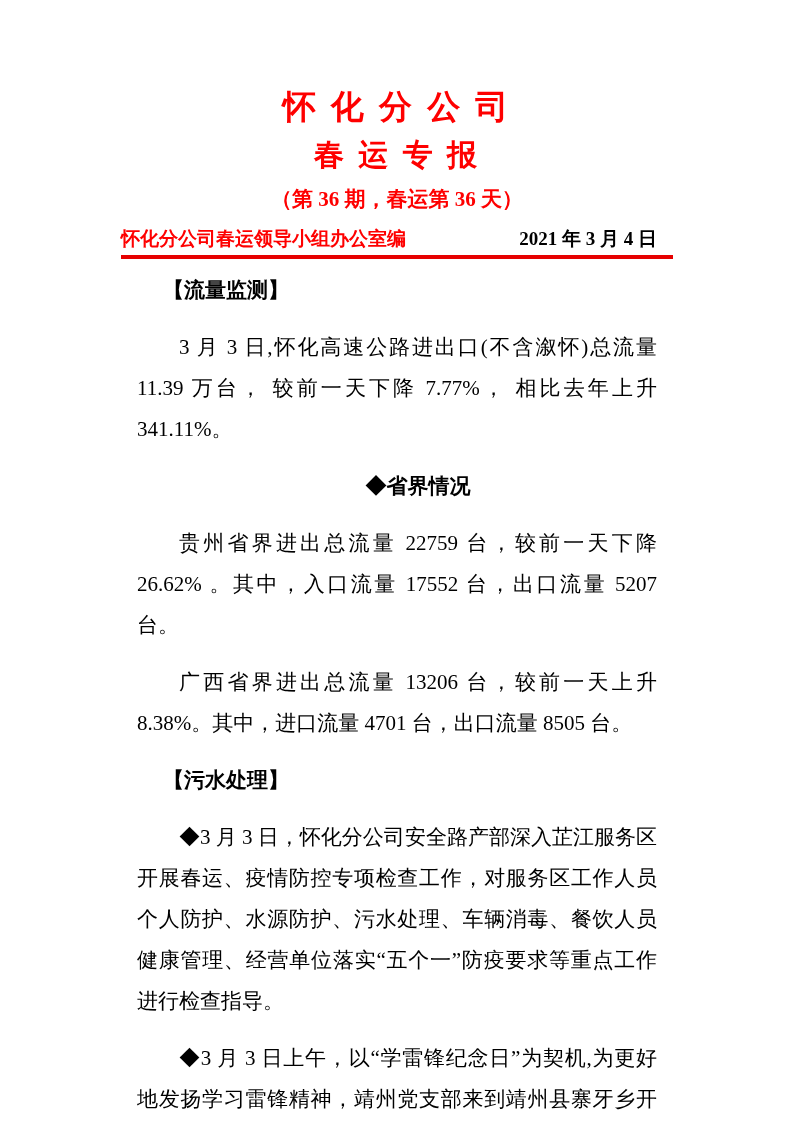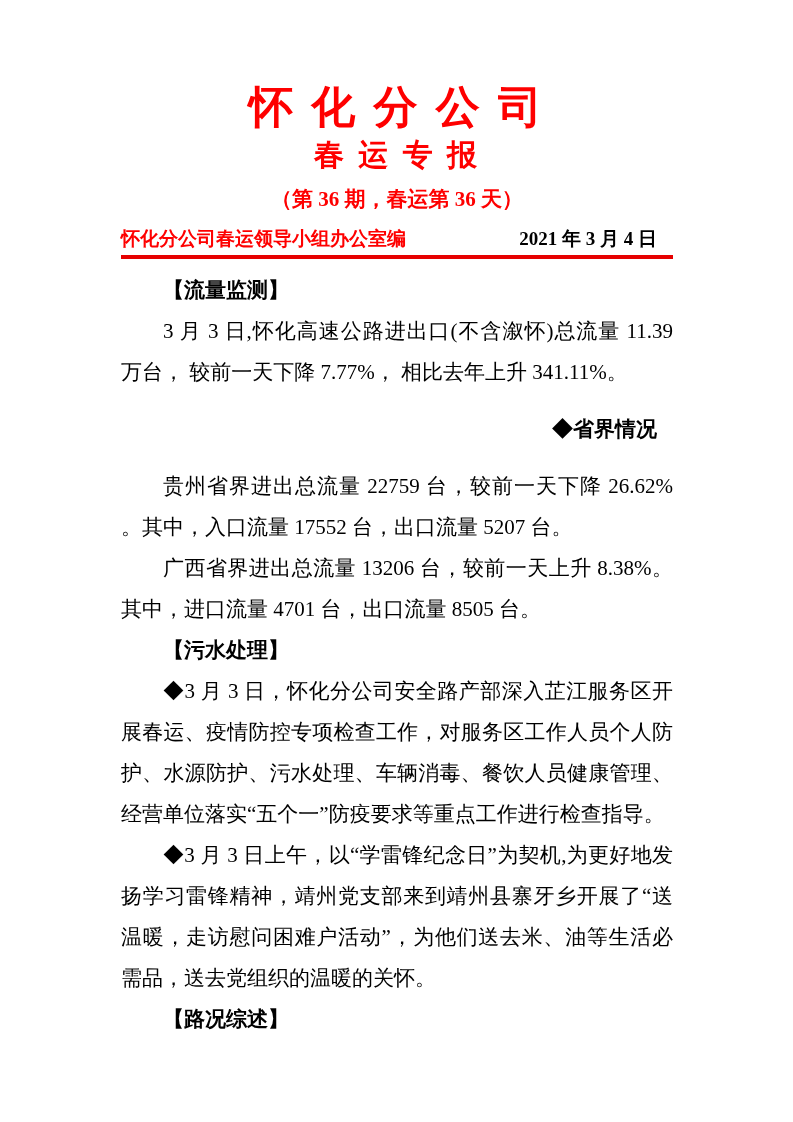--- a/index.html
+++ b/index.html
@@ -21,21 +21,21 @@
     padding: 0 120px 0 121px;
   }
   
   .doc-title-1 {
     margin: 0;
     padding-top: 84px;
     text-align: center;
     color: #fe0000;
     font-family: "Liberation Sans", sans-serif;
     font-weight: bold;
-    font-size: 44px;
+    font-size: 33px;
     line-height: 46px;
     letter-spacing: 3px;
     white-space: nowrap;
   }
   .doc-title-2 {
     margin: 4px 0 9px 0;
     text-align: center;
     color: #fe0000;
     font-family: "Liberation Sans", sans-serif;
     font-weight: bold;
@@ -85,27 +85,27 @@
     line-height: 41px;
     text-align: justify;
   }
   .sec-heading {
     margin: 0;
     font-weight: bold;
     text-indent: 2em;
     text-align: left;
   }
   .sub-heading {
-    margin: 16px;
+    margin: 8px;
     font-weight: bold;
     text-indent: 2em;
-    text-align: right;
+    text-align: center;
   }
   .para {
-    margin: 0;
+    margin: 16px;
     text-indent: 2em;
   }
 </style>
 </head>
 <body>
 
 <div class="page">
   <div class="content">
 
     <h1 class="doc-title-1">怀 化 分 公 司</h1>

